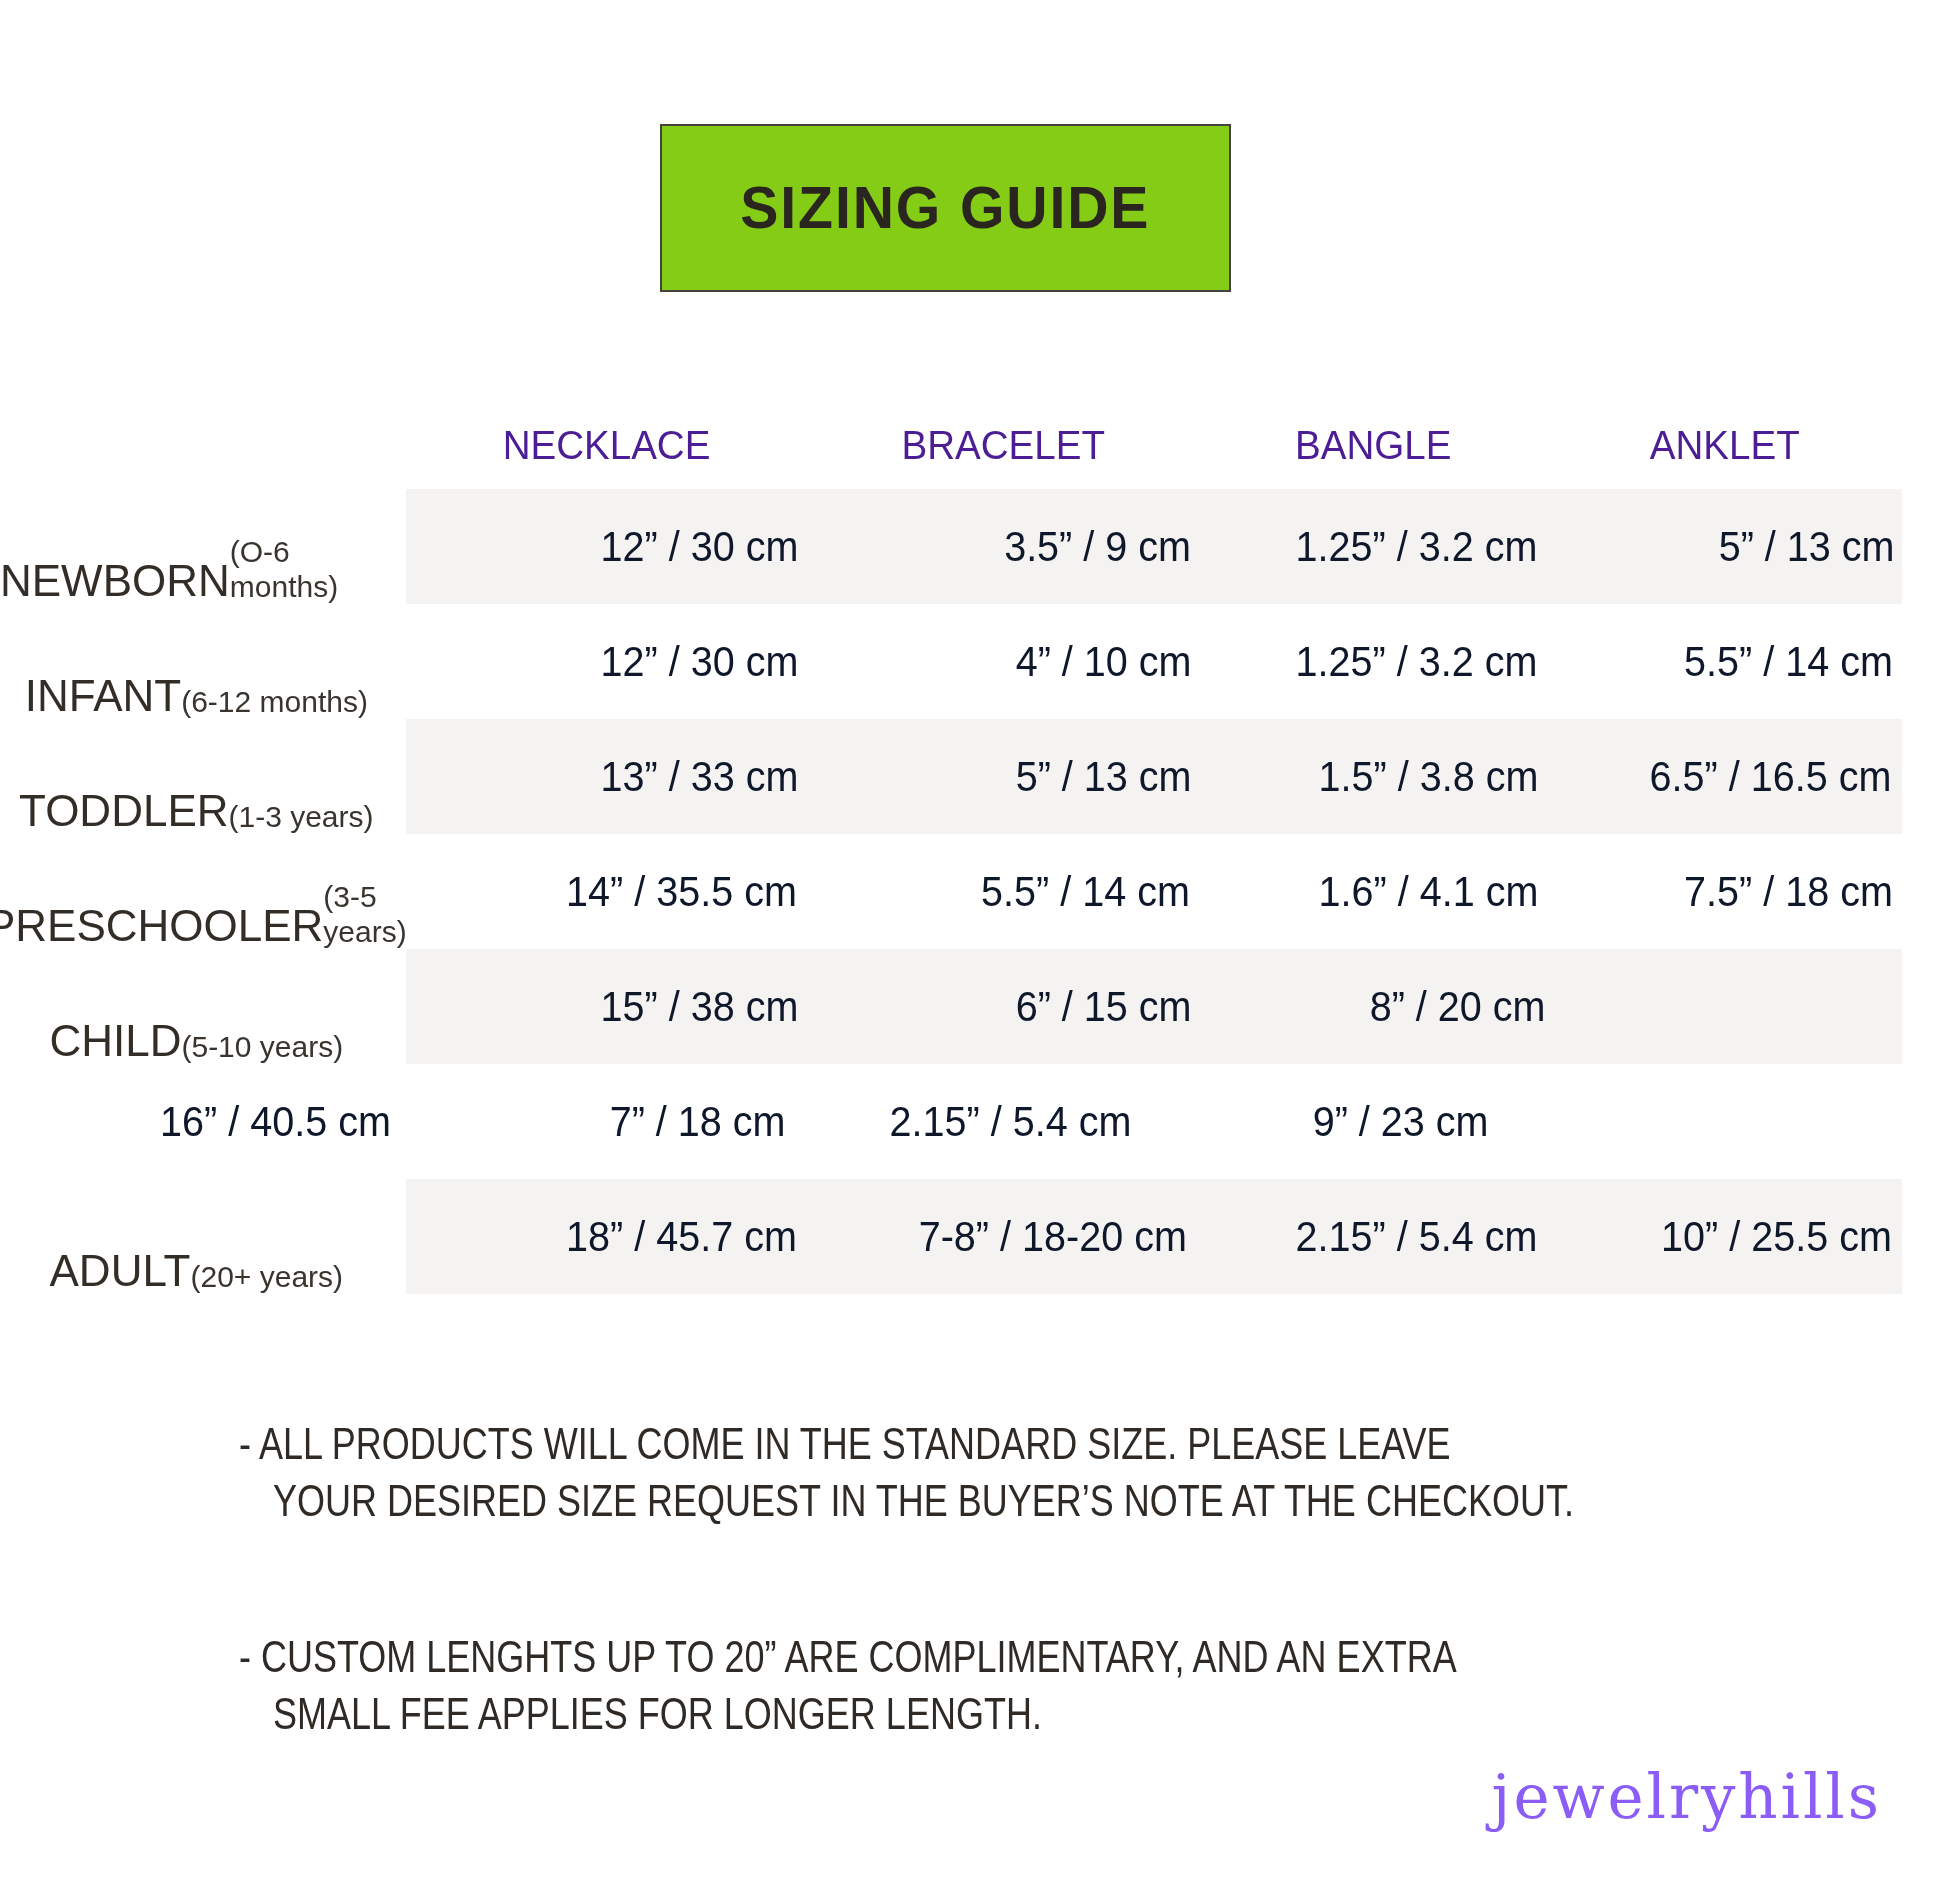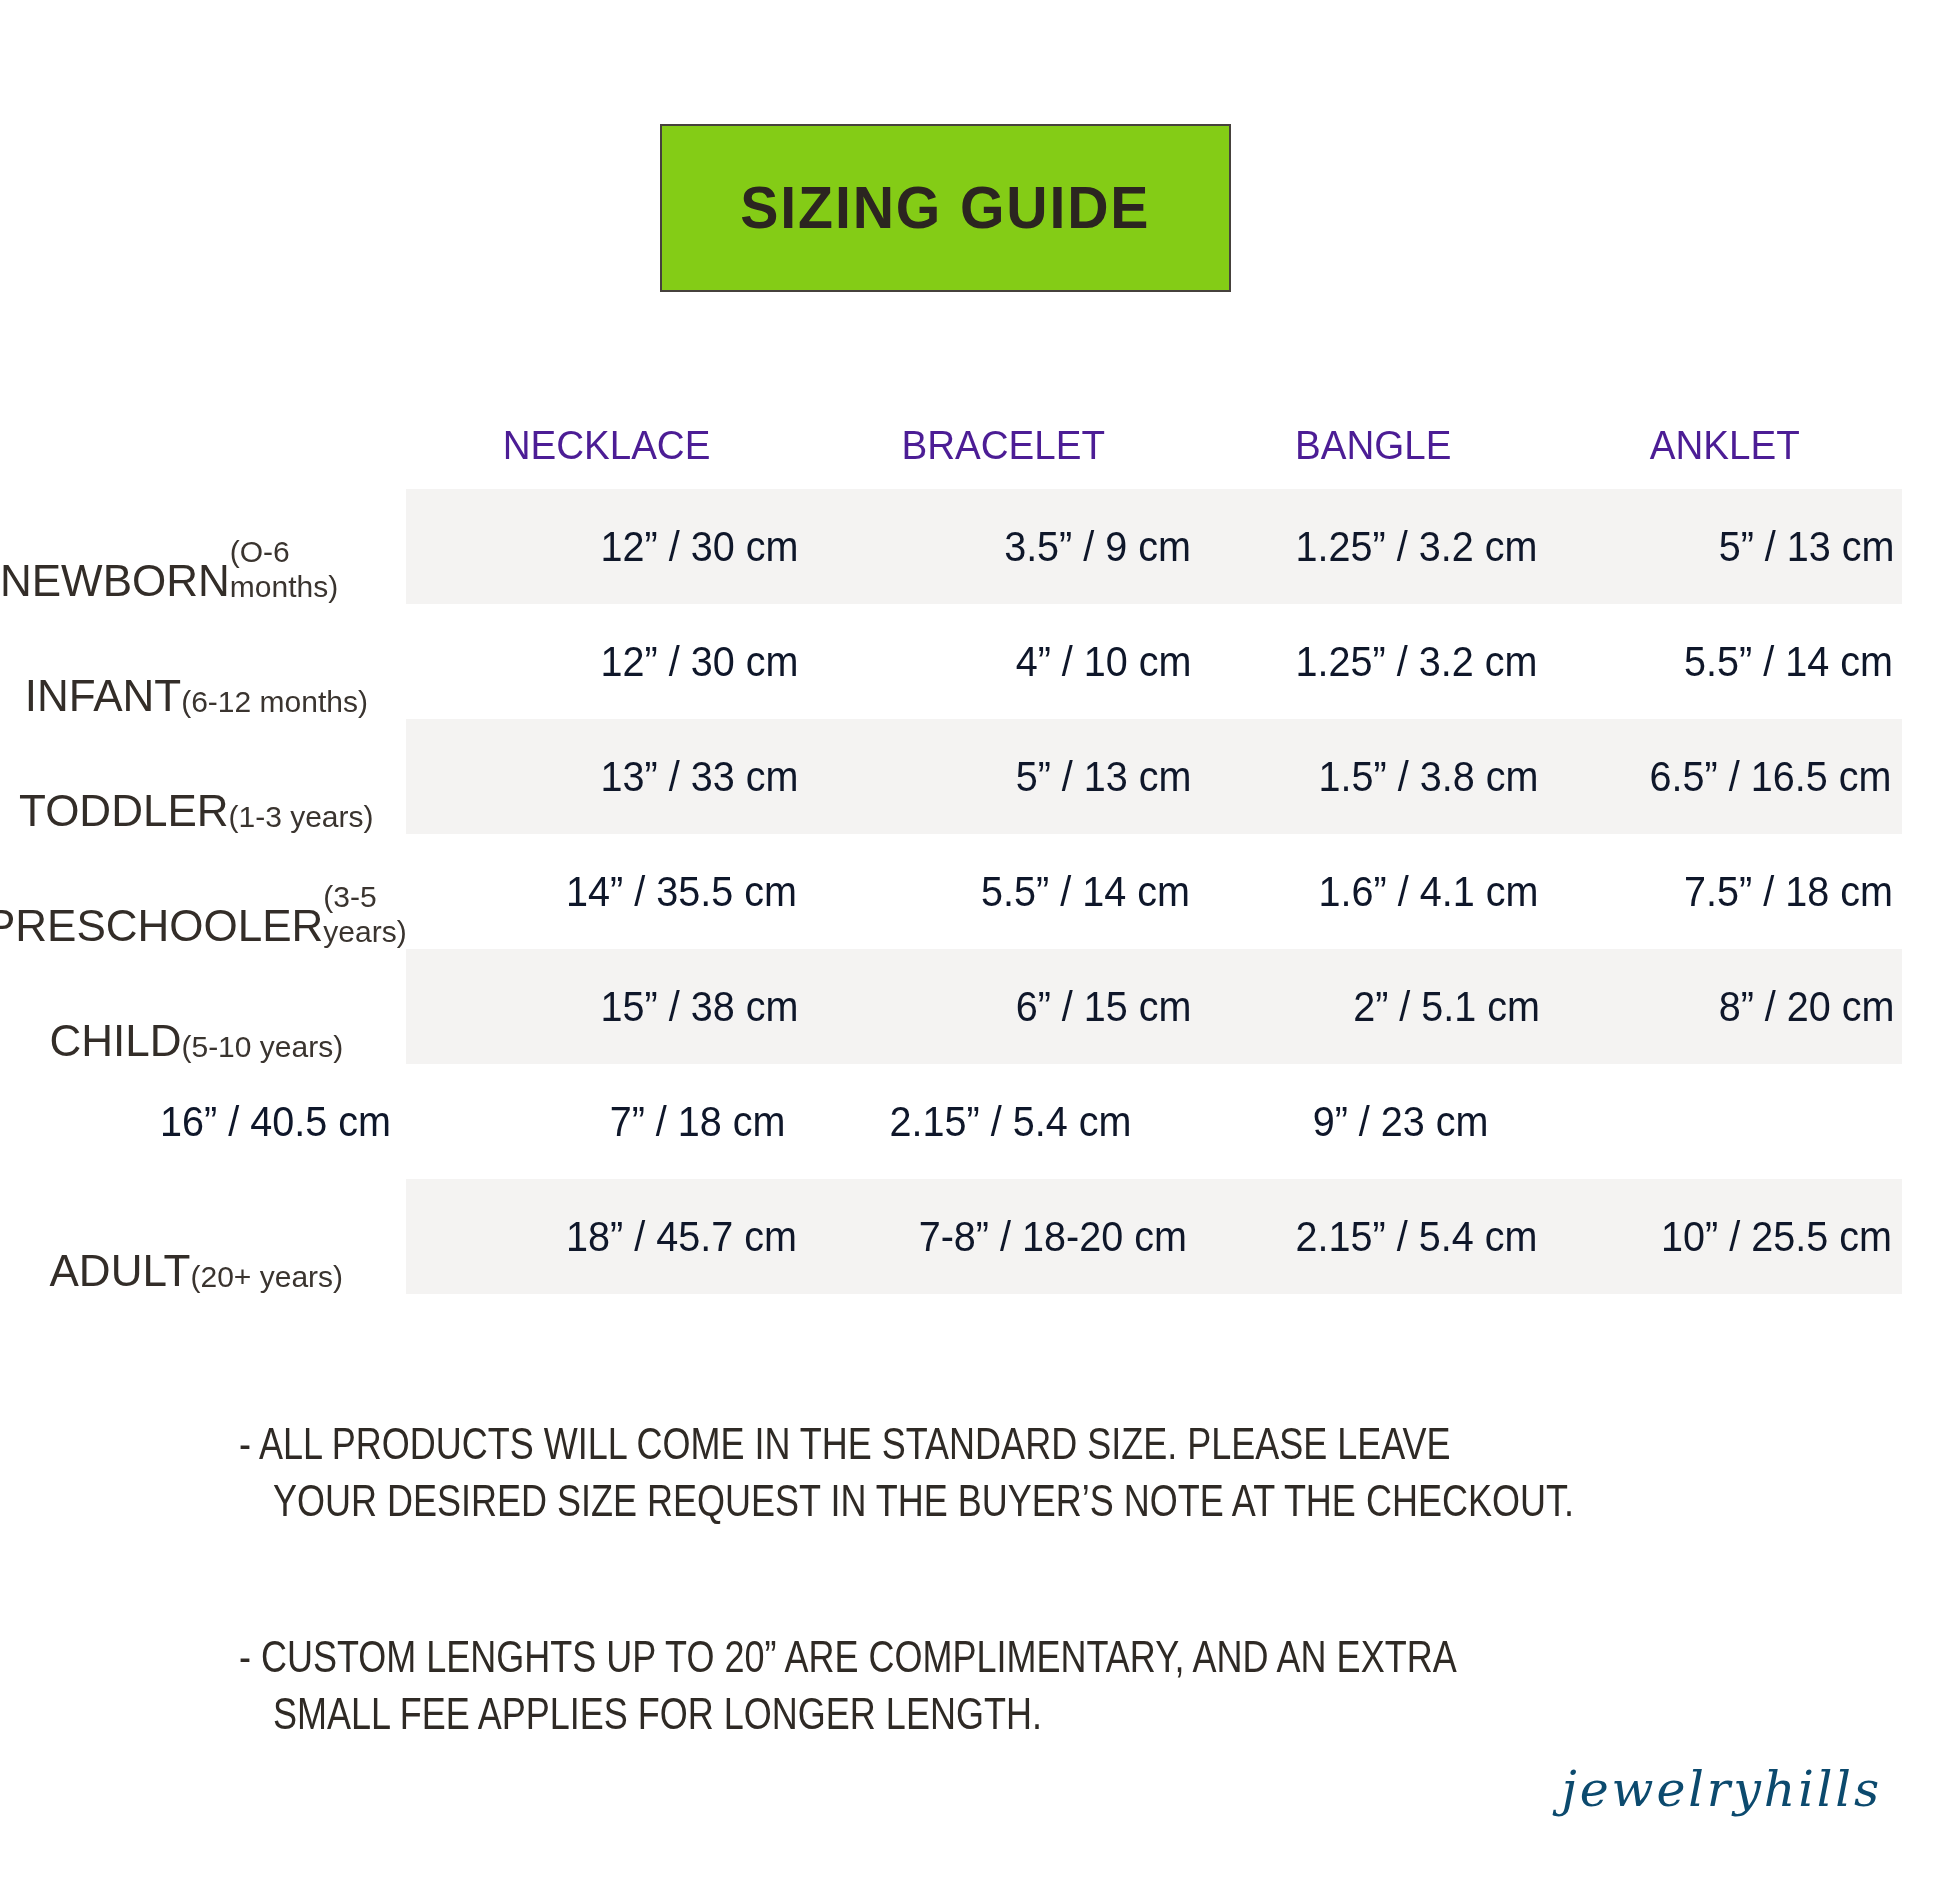--- a/index.html
+++ b/index.html
@@ -47,22 +47,22 @@
   .notes{position:absolute;left:239px;top:1415px;}
   .note{margin-bottom:99px;}
   .note-line{
     font-size:45px;line-height:57px;color:#2f2a25;white-space:nowrap;
     transform:scaleX(0.80);transform-origin:left center;
   }
   .note-line.cont{margin-left:34px;}
   
   .brand-signature{
     position:absolute;right:76px;top:1761px;
-    font-family:"DejaVu Serif",serif;font-style:italic;
-    font-size:49px;color:#0c4a6e;letter-spacing:2.9px;
+    font-family:"DejaVu Serif",serif;
+    font-size:61px;color:#8b5cf6;letter-spacing:2.9px;
   }
 </style>
 </head>
 <body>
 
 <div class="canvas">
 
   <div class="title-box">
     <div class="title-text">SIZING GUIDE</div>
   </div>
@@ -174,23 +174,20 @@
         <div class="t-label">CHILD</div>
         <div class="t-sub">(5-10 years)</div>
       </div>
       <div class="t-values">
         <div class="t-val col-necklace">
             <span>15” / 38 cm</span>
           </div>
         <div class="t-val col-bracelet">
             <span>6” / 15 cm</span>
           </div>
-        <div class="t-val col-bangle">
-            <span>2” / 5.1 cm</span>
-          </div>
         <div class="t-val col-anklet">
             <span>8” / 20 cm</span>
           </div>
       </div>
     </div>
 
     <div class="t-row">
       <div class="t-values">
         <div class="t-val col-necklace">
             <span>16” / 40.5 cm</span>

